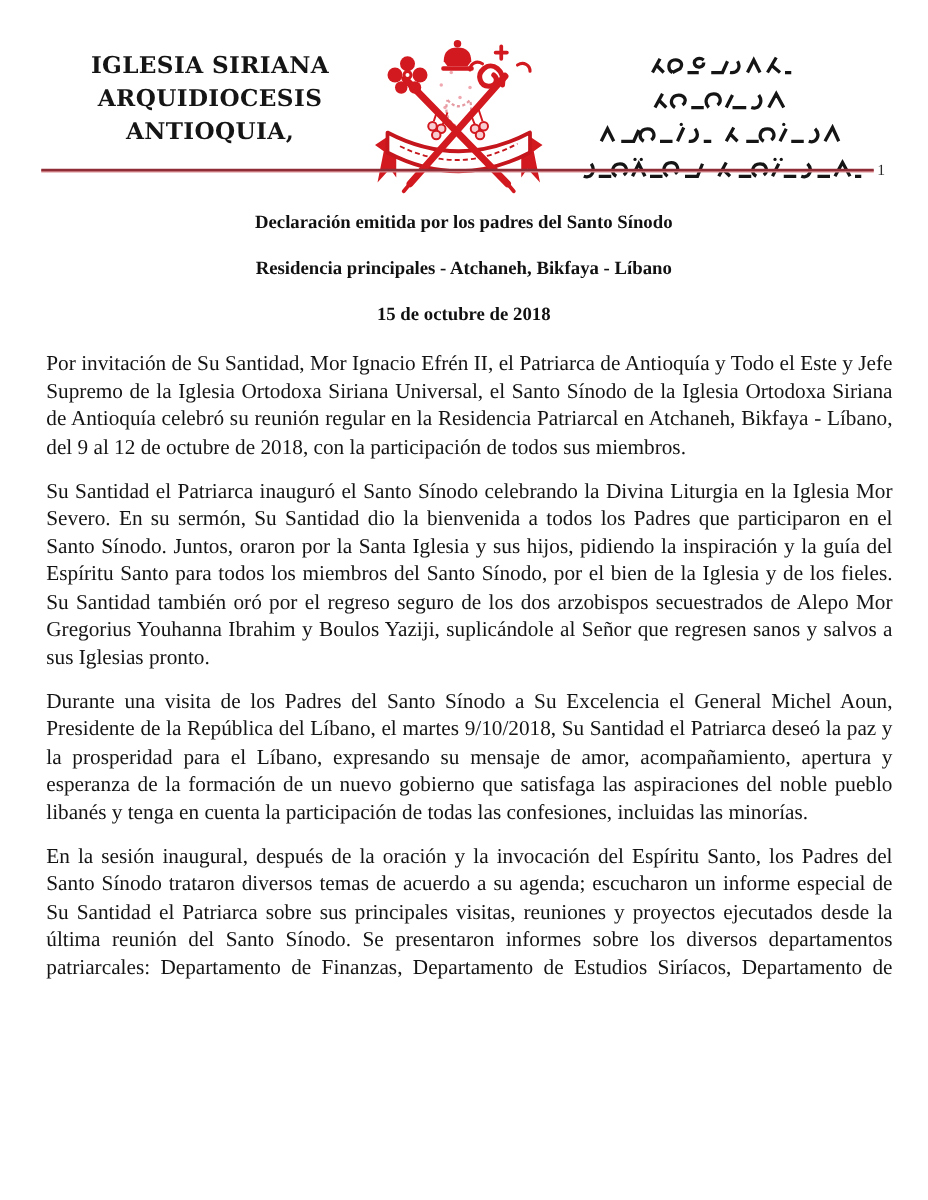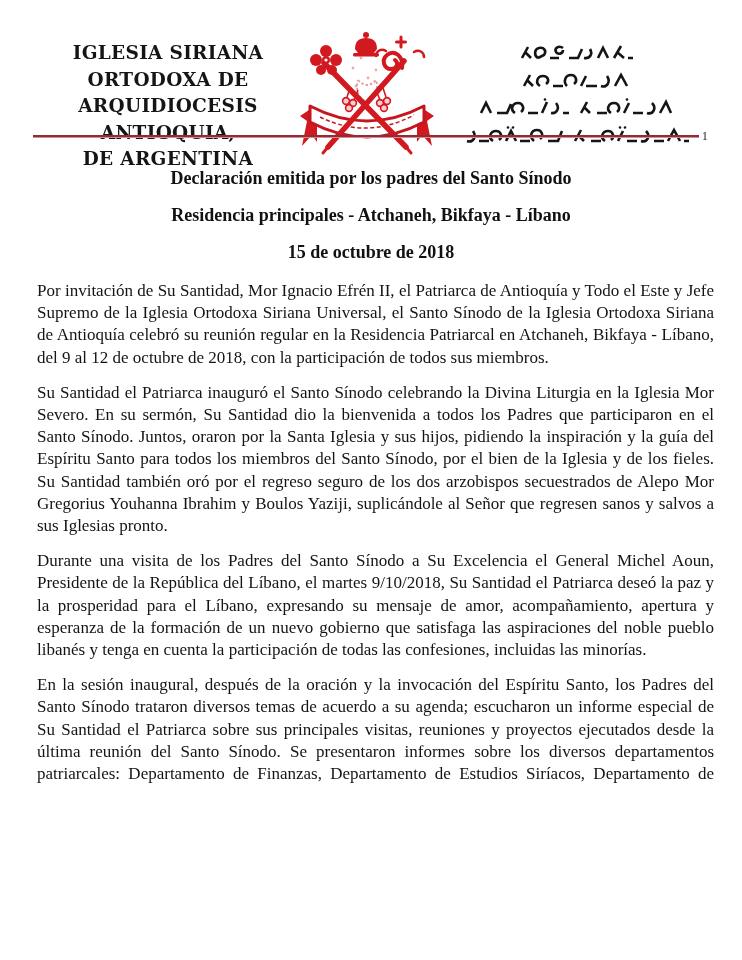--- a/index.html
+++ b/index.html
@@ -22,42 +22,40 @@
   .syriac-line { height:22px; margin-bottom:5.5px; }
   .syriac-line svg { display:block; height:22px; }
 
   
   .rule-row { display:flex; align-items:center; margin:0 34px 0 33px; height:6px; }
   .red-rule { flex:1; height:2px; background:#8f2d36; box-shadow:0 1px 0 #d98b92; }
   .page-number { font-size:12.5px; color:#2a2a2a; margin-left:3px; line-height:1; }
 
   
   .title-block { margin-top:30px; text-align:center; }
-  .title-line { font-weight:700; font-size:18px; line-height:19px; margin:0 0 18px 0; }
+  .title-line { font-weight:700; font-size:15px; line-height:19px; margin:0 0 18px 0; }
 
   
   .body-block { margin:0 28px 0 37px; }
   .para {
     font-size:17px; line-height:22.2px; text-align:justify;
     margin:0 0 13px 0; color:#141414;
   }
 </style>
 </head>
 <body>
 
 <div class="page">
 
   <header class="letterhead">
 
     <div class="org-block">
       <div>IGLESIA SIRIANA</div>
-      <div>ORTODOXA DE</div>
       <div>ARQUIDIOCESIS</div>
       <div>ANTIOQUIA,</div>
-      <div>DE ARGENTINA</div>
     </div>
 
     <div class="emblem-wrap" role="img" aria-label="Syriac Orthodox patriarchal crest">
       <svg width="138" height="132" viewBox="0 0 138 132" xmlns="http://www.w3.org/2000/svg">
 
         <g fill="#f0a9b1">
           <circle cx="55" cy="38" r="1.4"></circle>
             <circle cx="63" cy="28" r="1.4"></circle>
           <circle cx="78" cy="40" r="1.4"></circle>
             <circle cx="58" cy="56" r="1.4"></circle>

